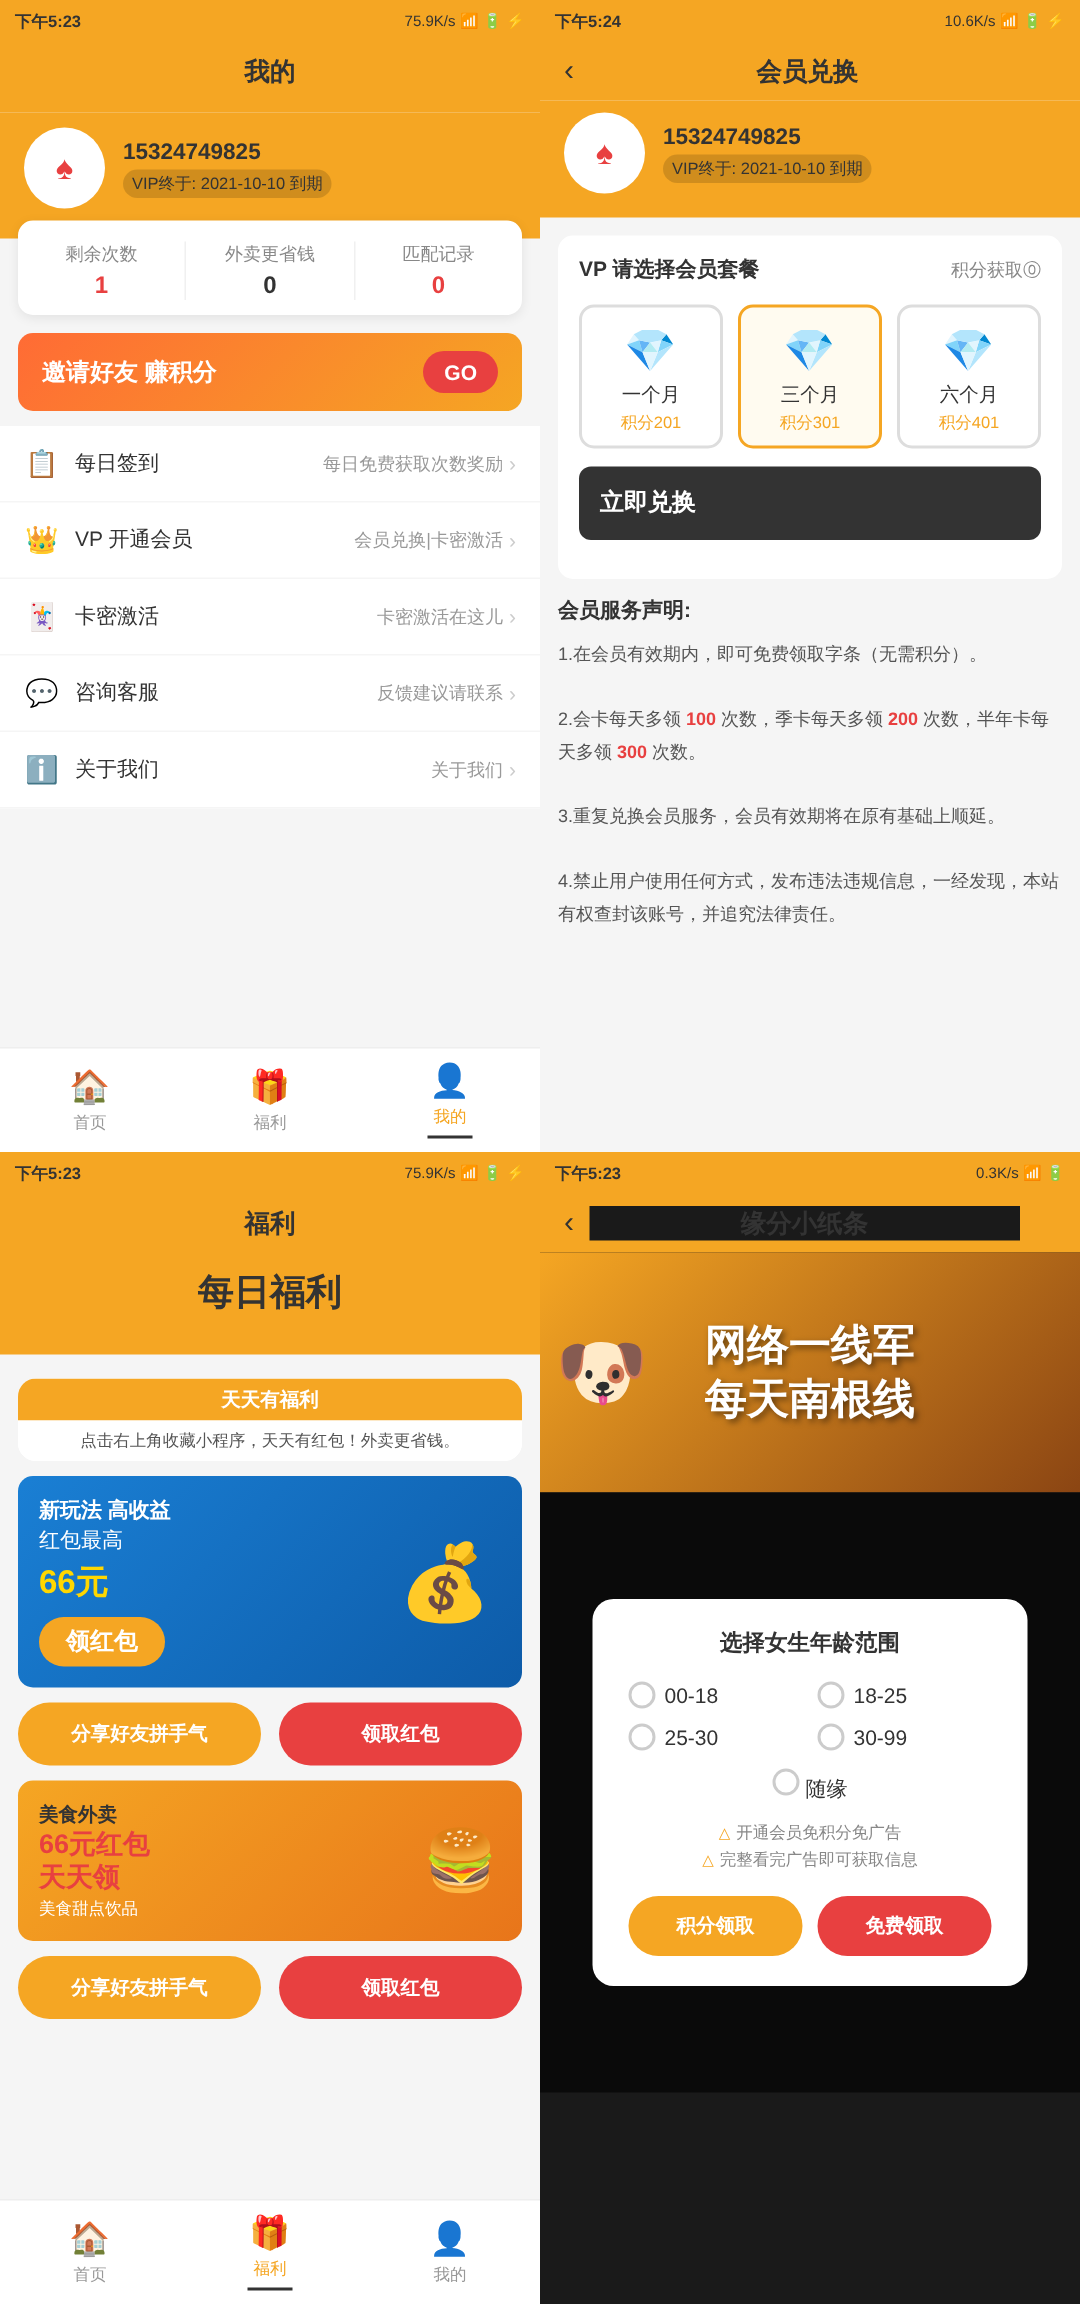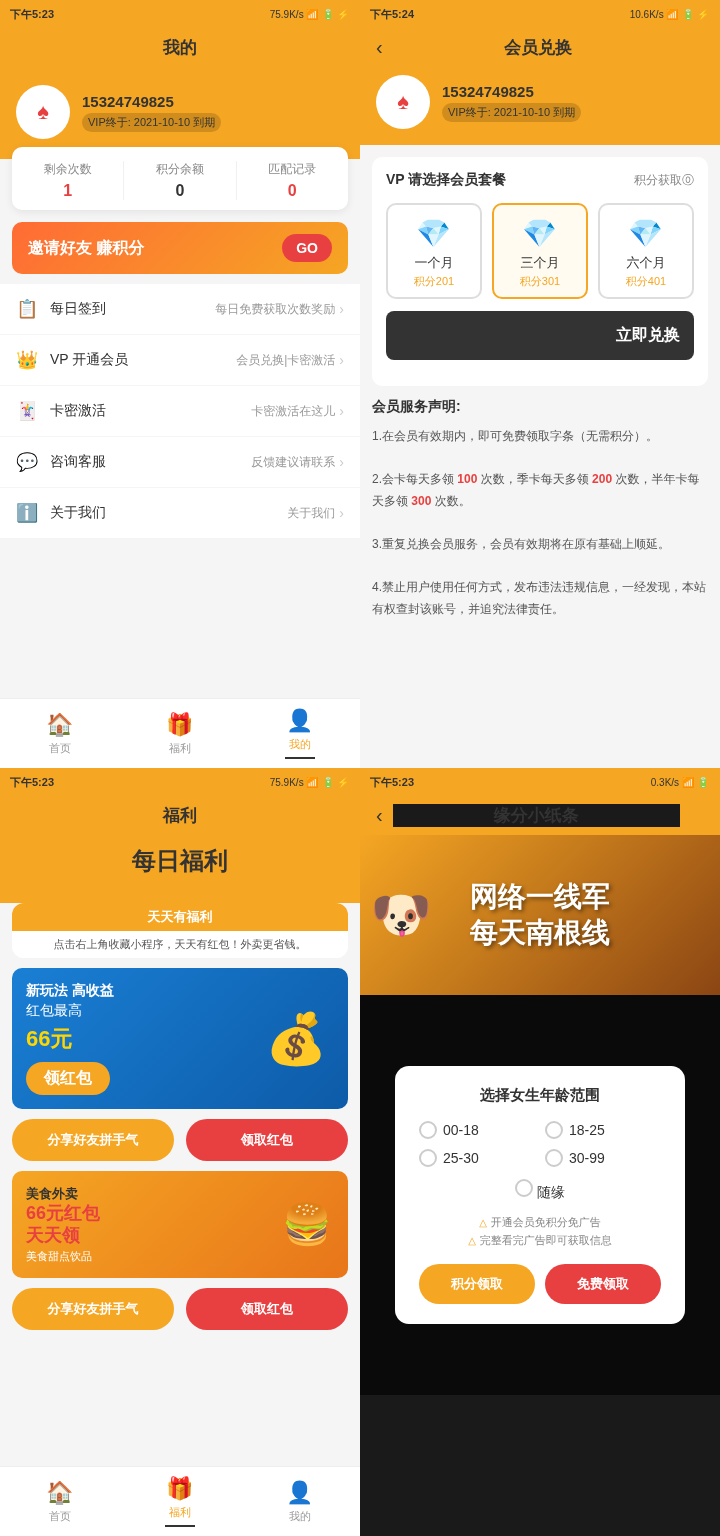--- a/index.html
+++ b/index.html
@@ -217,21 +217,21 @@
     .exchange-btn {
       display: block;
       width: 100%;
       background: #333;
       color: #fff;
       border: none;
       border-radius: 8px;
       padding: 14px;
       font-size: 16px;
       font-weight: 600;
-      text-align: right;
+      text-align: left;
       margin: 12px 0;
       cursor: pointer;
     }
 
     .terms-section {
       padding: 0 12px;
     }
     .terms-title { font-size: 14px; font-weight: 600; color: #333; margin-bottom: 10px; }
     .terms-content { font-size: 12px; color: #555; line-height: 1.8; }
     .terms-content .highlight { color: #e84040; font-weight: 600; }
@@ -248,21 +248,21 @@
     .daily-welfare-title {
       font-size: 24px;
       font-weight: 800;
       color: #333;
       text-align: center;
       padding: 10px 0 6px;
     }
 
     .welfare-card {
       background: #fff;
-      margin: 0 12px 10px;
+      margin: 16px 12px 10px;
       border-radius: 12px;
       overflow: hidden;
     }
     .welfare-tag-bar {
       background: #f5a623;
       text-align: center;
       padding: 5px;
       font-size: 13px;
       color: #fff;
       font-weight: 600;
@@ -498,21 +498,21 @@
         <div class="vip-tag">VIP终于: 2021-10-10 到期</div>
       </div>
     </div>
 
     <div class="stats-card">
       <div class="stat-item">
         <div class="stat-label">剩余次数</div>
         <div class="stat-value highlight">1</div>
       </div>
       <div class="stat-item">
-        <div class="stat-label">积分余额</div>
+        <div class="stat-label">外卖更省钱</div>
         <div class="stat-value">0</div>
       </div>
       <div class="stat-item">
         <div class="stat-label">匹配记录</div>
         <div class="stat-value highlight">0</div>
       </div>
     </div>
 
     <div class="invite-banner">
       <span class="invite-text">邀请好友 赚积分</span>

